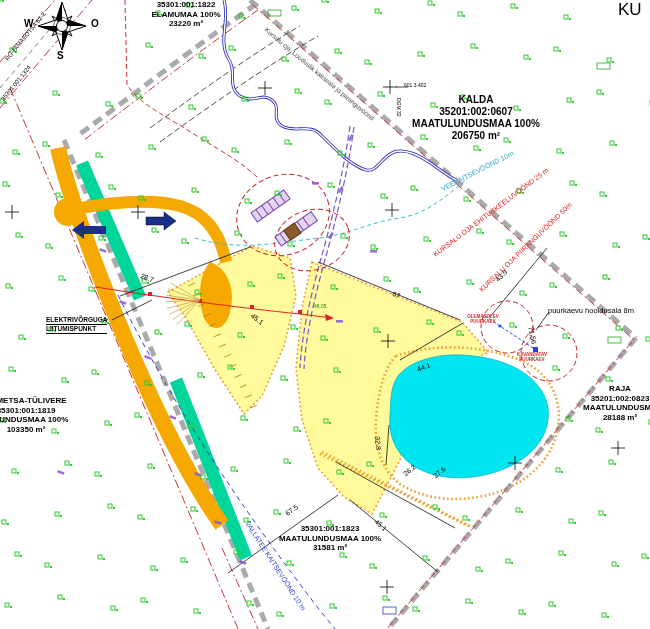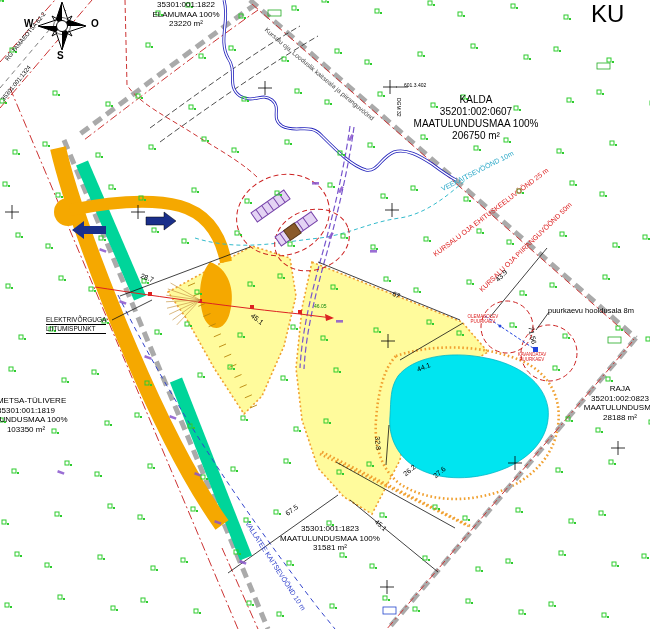--- a/index.html
+++ b/index.html
@@ -4,21 +4,21 @@
 <style>
   html,body{margin:0;padding:0;}
   body{width:650px;height:629px;overflow:hidden;background:#ffffff;
        font-family:"Liberation Sans", sans-serif;position:relative;}
   #map-canvas{position:absolute;left:0;top:0;width:650px;height:629px;overflow:hidden;}
   svg{position:absolute;left:0;top:0;}
   .lbl{position:absolute;white-space:nowrap;color:#000;line-height:1.2;transform-origin:0 0;}
   .lbl.center{text-align:center;}
   .lbl.b{font-weight:bold;}
   .lbl.u div, .lbl.u span{border-bottom:1px solid #000;}
-  .lbl div{white-space:nowrap;}
+  .lbl div{white-space:nowrap;font-weight:bold;}
 </style>
 </head>
 <body>
 
 <div id="map-canvas">
 
 <svg width="650" height="629" viewBox="0 0 650 629">
 
   <g>
     <path d="M168,292 L252,246 L290,258 L296,296 L284,346 L262,396 L244,414 L214,368 L186,318 Z" fill="#FFFB9C" stroke="#F0A030" stroke-width="1.6" stroke-dasharray="2,2.4"></path>
@@ -960,21 +960,21 @@
         <g>
           <rect x="602" y="613" width="4" height="4" fill="none" stroke="#2ECC2E" stroke-width="1"></rect>
           <rect x="607" y="616" width="2" height="2" fill="#2ECC2E"></rect>
         </g>
         <g>
           <rect x="655" y="605" width="4" height="4" fill="none" stroke="#2ECC2E" stroke-width="1"></rect>
           <rect x="660" y="608" width="2" height="2" fill="#2ECC2E"></rect>
         </g>
       </g>
 </svg>
-<div class="lbl" style="top: 0px; font-size: 24px; left: 591px;">KU</div>
+<div class="lbl" style="top: 0px; font-size: 17px; left: 618px;">KU</div>
     <div class="lbl b" style="top: 18px; font-size: 10px; left: 24px;">W</div>
     <div class="lbl b" style="top: 18px; font-size: 10px; left: 91px;">O</div>
     <div class="lbl b" style="top: 50px; font-size: 10px; left: 57px;">S</div>
     <div class="lbl center" style="top: 0px; font-size: 8px; width: 140px; left: 116px;">
       <div>35301:001:1822</div>
       <div>ELAMUMAA 100%</div>
       <div>23220 m²</div>
     </div>
     <div class="lbl center" style="top: 94px; font-size: 10px; width: 170px; left: 391px;">
       <div>KALDA</div>

